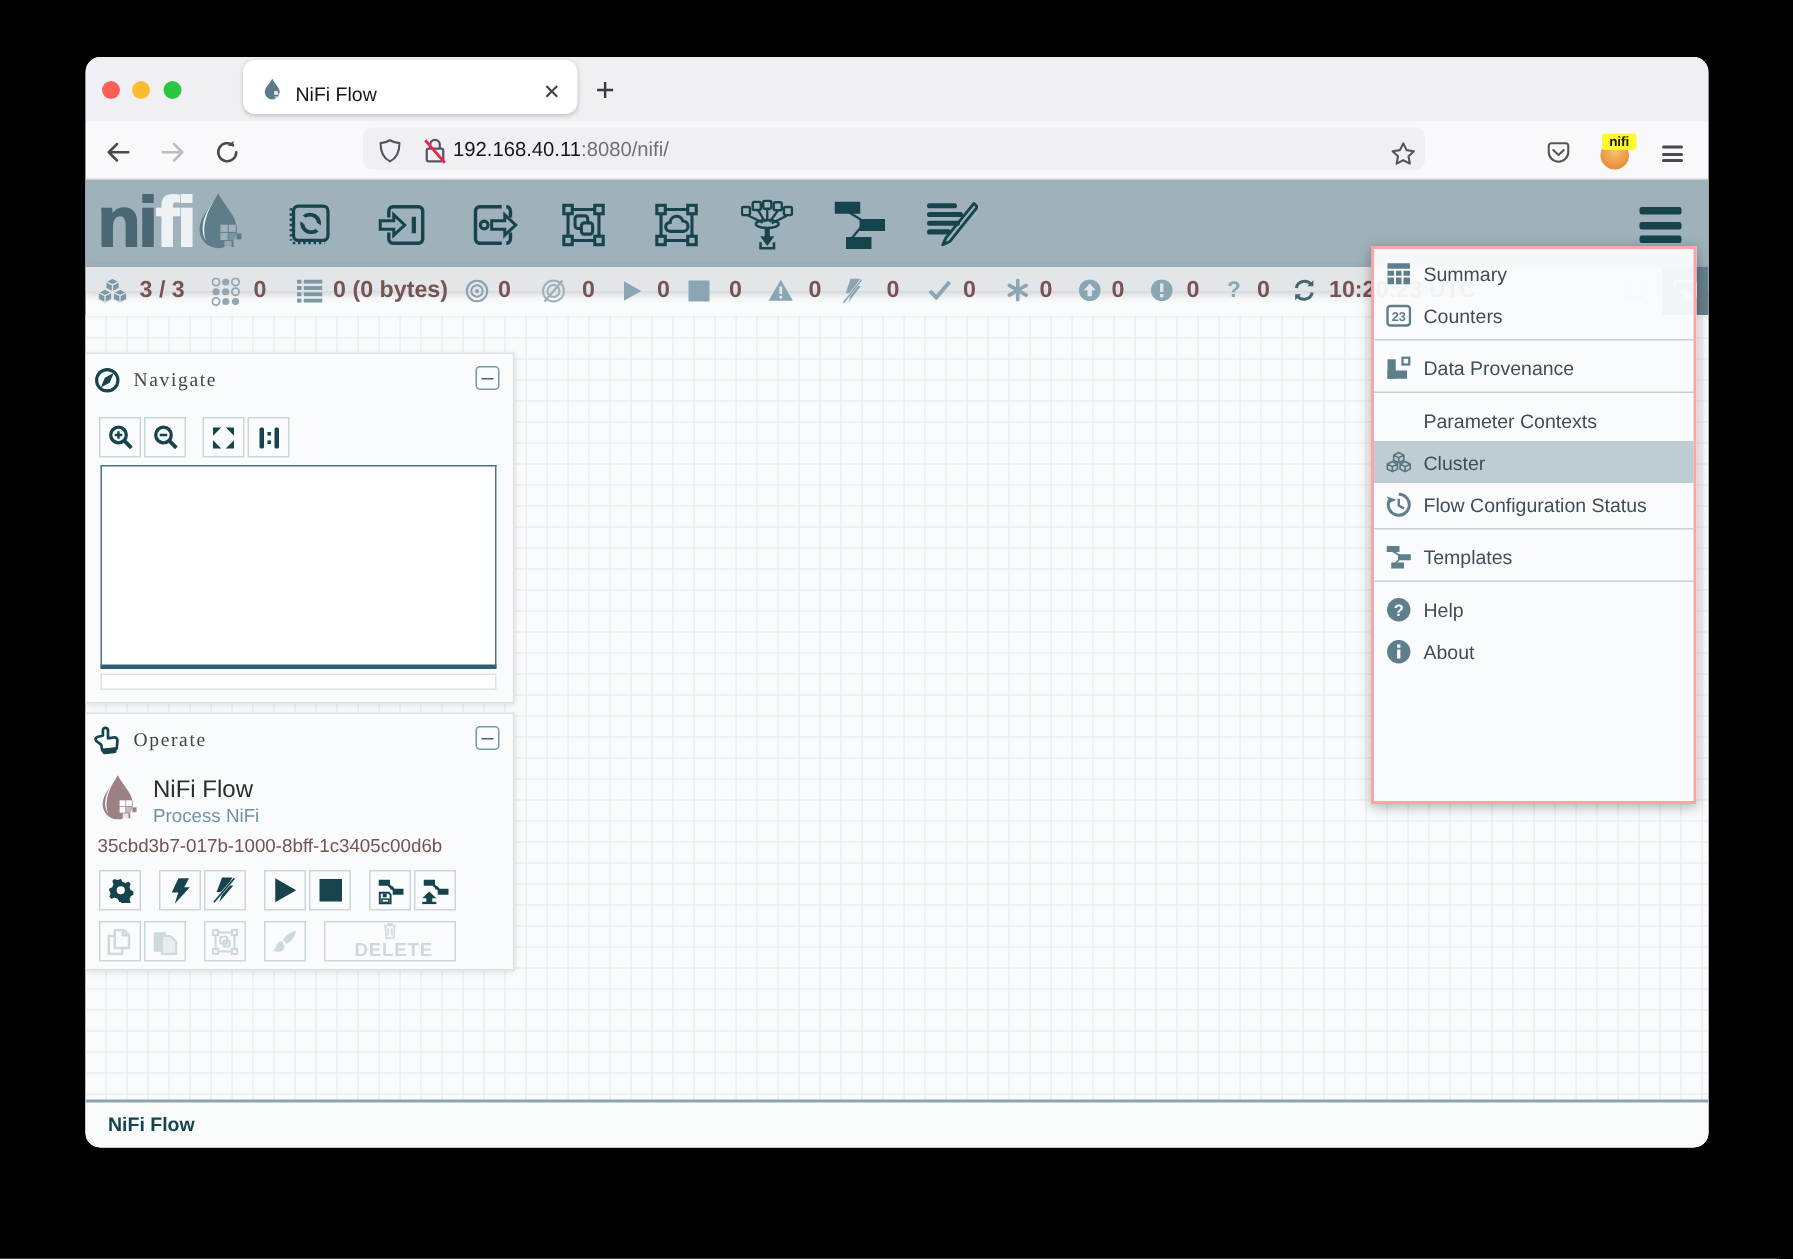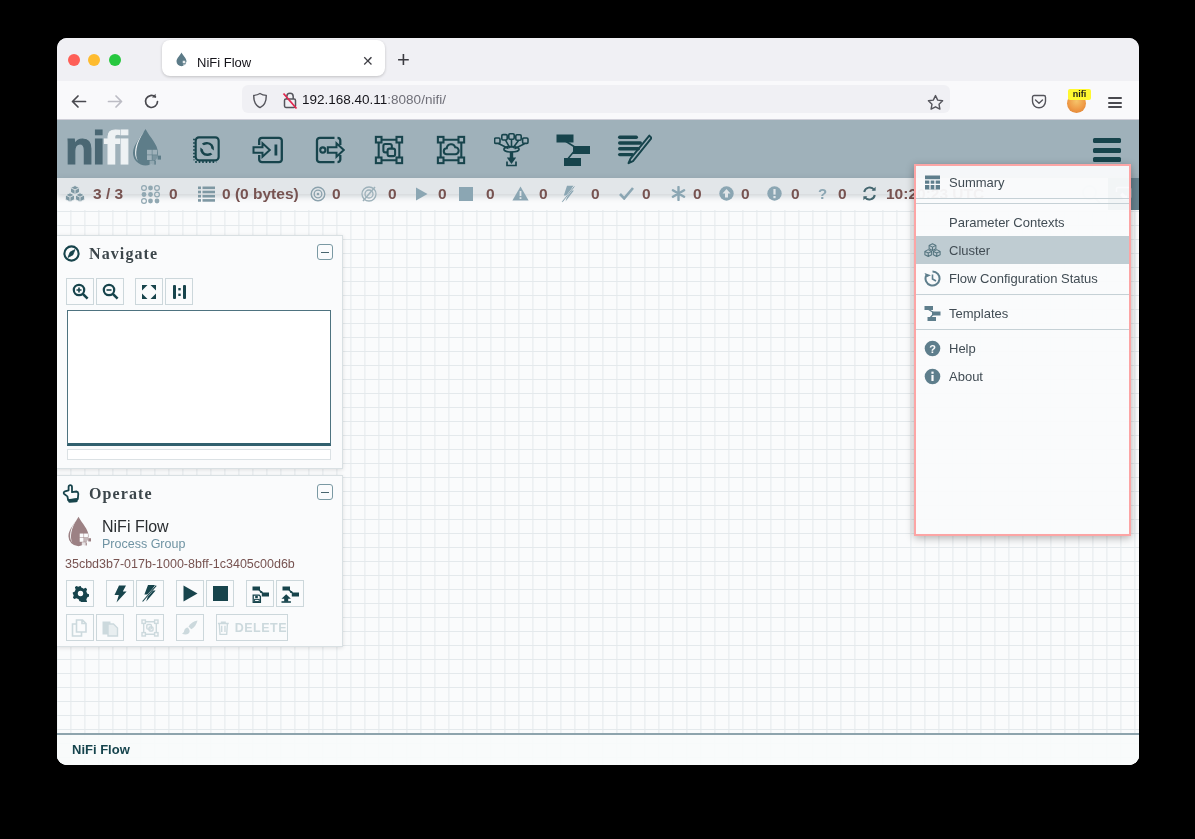--- a/index.html
+++ b/index.html
@@ -35,21 +35,21 @@
   #statsbar { box-shadow:0 2px 6px rgba(60,80,90,0.25); z-index:1; }
   #menu { z-index:2; }
   #nfheader { z-index:1; }
   #nffooter { position:absolute; left:0; top:613px; width:100%; height:32px; background:rgba(249,251,251,0.93);
     border-top:2px solid #8ea4ad; }
   #nffooter .crumb { position:absolute; left:15px; top:7px; font-size:13px; font-weight:bold; color:#16444d; }
   
   .panel { position:absolute; left:0; width:286px; background:#fafbfc;
     border:1px solid #d9e0e3; border-left:none; box-shadow:0 1px 4px rgba(0,0,0,.12); }
   .phead .ptitle { position:absolute; left:32px; top:8.5px; font-family:"Liberation Serif", serif;
-    font-weight:bold; font-size:16px; color:#3c464b; letter-spacing:1.1px; }
+    font-weight:normal; font-size:13px; color:#3c464b; letter-spacing:1.1px; }
   .collapse { position:absolute; right:9px; top:8px; width:16px; height:16px;
     border:1px solid #7a99a3; border-radius:3px; }
   .collapse:after { content:""; position:absolute; left:3px; top:6.5px; width:8px; height:1.6px;
     background:#48656e; }
   #navigate { top:115px; height:234px; }
   #operate { top:355px; height:172px;padding-left:24px; }
   .nbtn { position:absolute; width:28px; height:27px; border:1px solid #ccd7db; background:#fafbfc;
     display:flex; align-items:center; justify-content:center; }
   #birdseye { position:absolute; left:10px; top:74px; width:264px; height:136px; background:#fff;
     border:1px solid #4e7380; border-bottom:3px solid #31606e; }
@@ -418,21 +418,21 @@
           </g>
         <g fill="#fafbfc">
             <rect x="17" y="21.8" width="4.8" height="4.8"></rect>
             <rect x="22.4" y="21.8" width="4.8" height="4.8"></rect>
             <rect x="17" y="27.2" width="4.8" height="4.8"></rect>
             <rect x="22.4" y="27.2" width="4.8" height="4.8" opacity="0.45"></rect>
             <rect x="19.6" y="32.6" width="4.8" height="4.8" opacity="0.8"></rect>
           </g>
       </svg>
       <div class="abs" style="left:45px;top:42px;font-size:16px;color:#2a2e31;">NiFi Flow</div>
-      <div class="abs" style="left:45px;top:61px;font-size:12.5px;color:#6f93a3;">Process Group</div>
+      <div class="abs" style="left:45px;top:61px;font-size:12.5px;color:#6f93a3;">Process NiFi</div>
       <div class="abs" style="left:8px;top:81px;font-size:12.5px;color:#775351;">35cbd3b7-017b-1000-8bff-1c3405c00d6b</div>
 
       <div class="nbtn" style="left:9px;top:104px;">
         <svg width="17" height="17" viewBox="0 0 17 17">
             <path d="M8.5 0.5 l1.1 2.2 a6.4 6.4 0 0 1 2 0.8 l2.3-0.8 l1.4 1.4 l-0.8 2.3 a6.4 6.4 0 0 1 0.8 2 l2.2 1.1 -0 2 l-2.2 1.1 a6.4 6.4 0 0 1 -0.8 2 l0.8 2.3 l-1.4 1.4 l-2.3-0.8 a6.4 6.4 0 0 1 -2 0.8 L8.5 16.5 7.5 16.5 6.4 14.3 a6.4 6.4 0 0 1 -2-0.8 l-2.3 0.8 l-1.4-1.4 l0.8-2.3 a6.4 6.4 0 0 1 -0.8-2 L0.5 8.5 v-1 l2.2-1.1 a6.4 6.4 0 0 1 0.8-2 L2.7 2.1 l1.4-1.4 l2.3 0.8 a6.4 6.4 0 0 1 2-0.8 Z" fill="#17444c" transform="translate(0.25,0.25) scale(0.97)"></path>
             <circle cx="8.5" cy="8.5" r="2.7" fill="#fafbfc"></circle>
           </svg>
       </div>
       <div class="nbtn" style="left:49px;top:104px;">
         <svg width="14" height="18" viewBox="0 0 14 18">
@@ -502,38 +502,55 @@
               <rect x="8" y="8" width="4" height="4" rx="1"></rect>
             </g>
           </svg>
       </div>
       <div class="nbtn" style="left:119px;top:138px;">
         <svg width="18" height="18" viewBox="0 0 18 18">
             <path d="M16.5 1.5 a14 14 0 0 0 -9 6 l2.8 2.8 a14 14 0 0 0 6.2-8.8 Z" fill="#ccd9dd"></path>
             <path d="M7 8.5 c-2 0-3.5 1.5-3.8 3.2 c-0.2 1.5-1 2.3-2.2 2.8 c1.8 1.3 4.8 1.5 6.5 0 c1.2-1 1.5-2.5 0.8-3.8 Z" fill="#ccd9dd"></path>
           </svg>
       </div>
-      <div class="nbtn" style="left:159px;top:138px;width:72px;">
+      <div class="nbtn" style="left:159px;top:138px;width:88px;flex-direction:column;">
         <svg width="14" height="16" viewBox="0 0 14 16">
             <path d="M1 3 h12 M5 3 V1.5 h4 V3 M2.5 3 l0.8 12 h7.4 L11.5 3 M5.2 5.5 v7 M8.8 5.5 v7" stroke="#ccd9dd" stroke-width="1.5" fill="none"></path>
           </svg>
         <span style="font-size:12.5px;font-weight:bold;color:#ccd9dd;margin-left:5px;letter-spacing:0.5px">DELETE</span>
       </div>
     </div>
     <div id="menu">
       <div class="mi">
           <svg class="ic" viewBox="0 0 17 17">
             <rect x="1" y="1.5" width="15" height="14" fill="#5e7e8c"></rect>
             <g stroke="#fafbfc" stroke-width="1.3">
               <path d="M1 5.8 h15 M1 10.4 h15 M6 5.8 v9.7 M11 5.8 v9.7"></path>
             </g>
           </svg>
           <span class="lb">Summary</span>
         </div>
+      <div class="mi">
+          <svg class="ic" viewBox="0 0 17 17">
+            <rect x="1" y="2" width="15" height="13" rx="2" fill="none" stroke="#5e7e8c" stroke-width="1.6"></rect>
+            <text x="8.5" y="12" font-size="8.5" font-weight="bold" fill="#5e7e8c" text-anchor="middle" font-family="Liberation Sans">23</text>
+          </svg>
+          <span class="lb">Counters</span>
+        </div>
       <div class="msep"></div>
+      <div class="mi">
+          <svg class="ic" viewBox="0 0 17 17">
+            <g fill="#5e7e8c">
+              <rect x="1" y="2.5" width="5.5" height="13"></rect>
+              <rect x="1" y="10" width="13" height="5.5"></rect>
+            </g>
+            <rect x="11" y="1.5" width="4.5" height="4.5" fill="none" stroke="#5e7e8c" stroke-width="1.5"></rect>
+          </svg>
+          <span class="lb">Data Provenance</span>
+        </div>
       <div class="msep"></div>
       <div class="mi">
           <span class="lb">Parameter Contexts</span>
         </div>
       <div class="mi hl">
           <svg class="ic" viewBox="0 0 20 18">
             <g stroke="#54747f" stroke-width="1.2" fill="#b9c7ce" stroke-linejoin="round">
               <path d="M10 1 l4 2 v4 l-4 2 l-4-2 V3 Z M6 3 l4 2 l4-2 M10 5 v4"></path>
               <path d="M5 8 l4 2 v4 l-4 2 l-4-2 v-4 Z M1 10 l4 2 l4-2 M5 12 v4"></path>
               <path d="M15 8 l4 2 v4 l-4 2 l-4-2 v-4 Z M11 10 l4 2 l4-2 M15 12 v4"></path>

